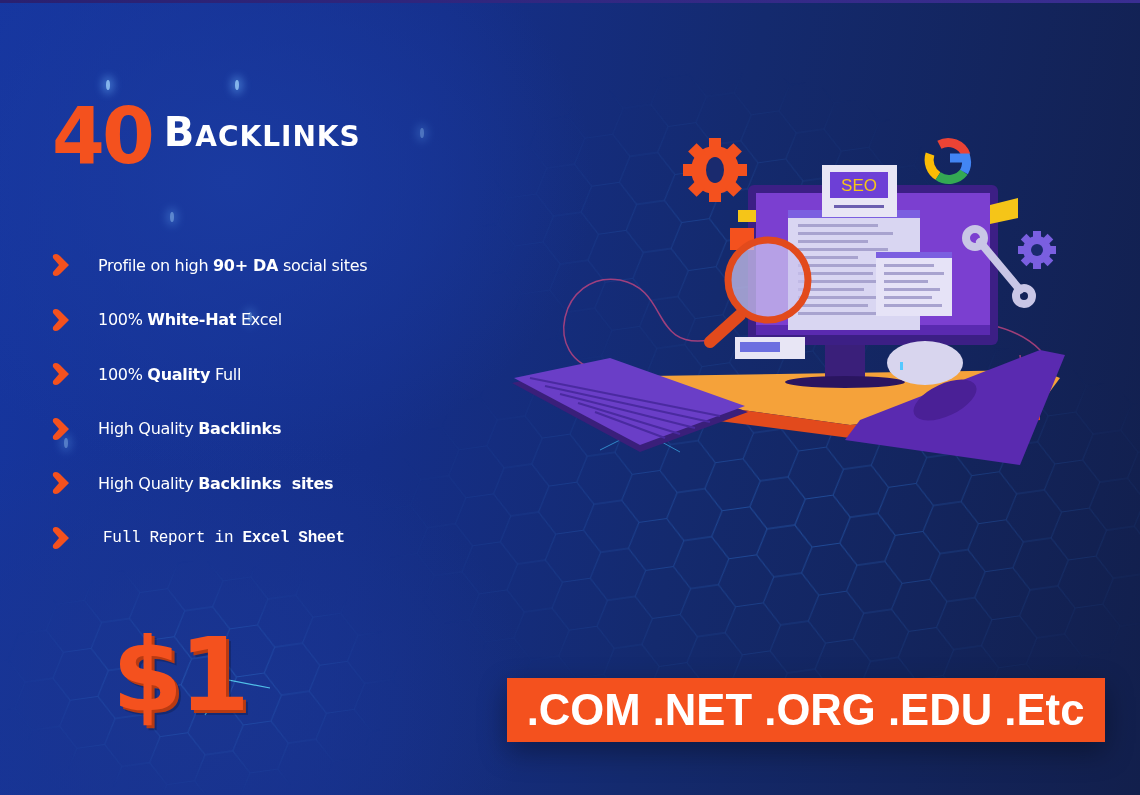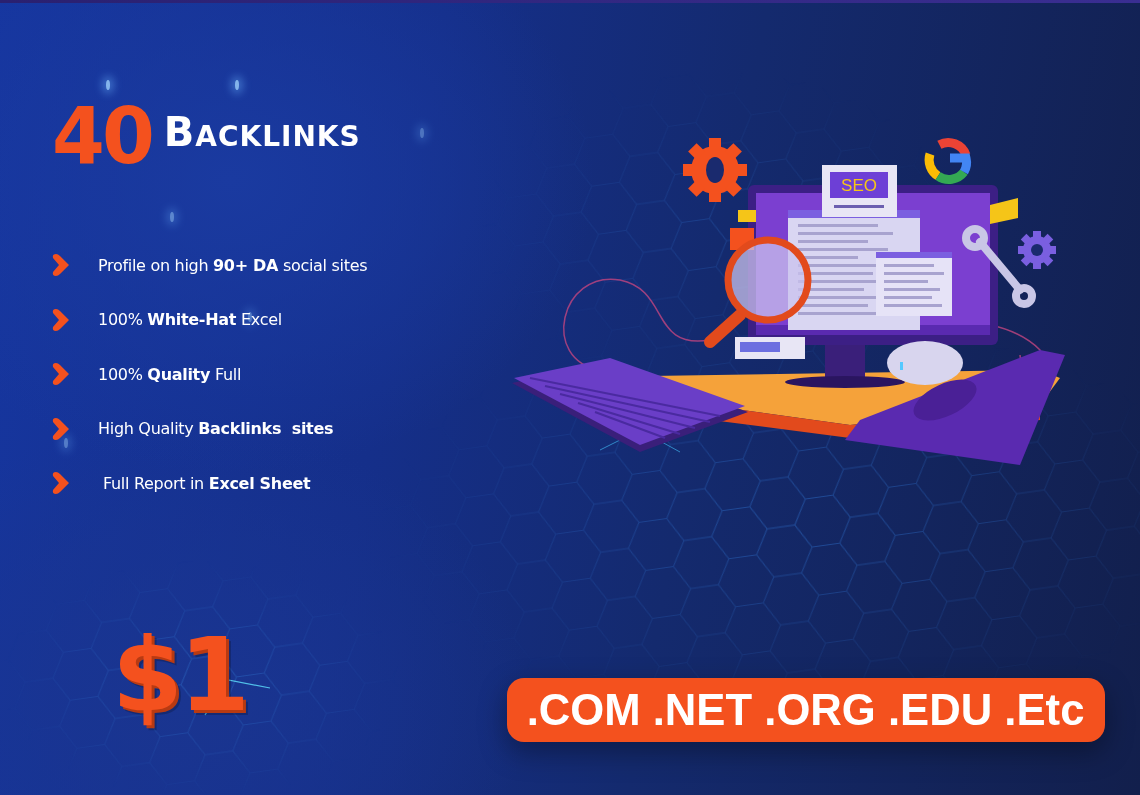--- a/index.html
+++ b/index.html
@@ -18,25 +18,25 @@
 
   .headline { position:absolute; left:52px; top:96px; height:80px; display:flex; align-items:center; }
   .num40 { color:#f4511e; font-family:"DejaVu Sans", sans-serif; font-weight:bold; font-size:76px; line-height:76px; letter-spacing:-3px; transform:scaleY(1.02); }
   .word { color:#ffffff; font-family:"DejaVu Sans", sans-serif; font-weight:bold; font-size:40px; line-height:40px; margin-left:12px; margin-bottom:8px; letter-spacing:1px; font-variant:small-caps; }
 
   .features { position:absolute; left:50px; top:238px; }
   .feature { position:relative; height:54.5px; display:flex; align-items:center; }
   .bullet { width:22px; height:26px; margin-right:26px; }
   .ftext { color:#ffffff; font-size:16px; font-family:"DejaVu Sans", sans-serif; letter-spacing:-0.3px; white-space:pre; }
   .ftext b { font-weight:bold; }
-  .feature.last .ftext { margin-left:5px; }
+  .feature.last .ftext { margin-left:5px;font-family:Liberation Mono, monospace; }
 
   .price { position:absolute; left:112px; top:620px; color:#f4511e; font-family:"DejaVu Sans", sans-serif; font-weight:bold; font-size:102px; line-height:110px; letter-spacing:-4px; text-shadow:3px 3px 0 #b83a12, 5px 5px 0 rgba(0,0,0,.2); }
 
-  .domains { position:absolute; left:507px; top:678px; width:598px; height:64px; background:#f4511e; box-shadow:0 10px 28px rgba(0,0,0,.35); display:flex; align-items:center; justify-content:center;border-radius:17px; }
+  .domains { position:absolute; left:507px; top:678px; width:598px; height:64px; background:#f4511e; box-shadow:0 10px 28px rgba(0,0,0,.35); display:flex; align-items:center; justify-content:center; }
   .domains span { color:#fff; font-family:"Liberation Sans", sans-serif; font-weight:bold; font-size:45px; letter-spacing:0px; transform:scaleX(.97); }
 
   .illus { position:absolute; left:500px; top:120px; width:580px; height:360px; }
 </style>
 </head>
 <body>
 
 <div class="topline"></div>
 
 <svg class="hex" viewBox="0 0 1140 795">
@@ -87,20 +87,26 @@
   <div class="feature">
     <svg class="bullet" viewBox="0 0 22 26">
         <path d="M6 2 Q2 2 3 6 L9 13 L3 20 Q2 24 6 24 Q8 24 10 22 L19 13 L10 4 Q8 2 6 2 Z" fill="#f4511e"></path>
       </svg>
     <span class="ftext"><span>100% </span><b>Quality</b><span> Full</span></span>
   </div>
   <div class="feature">
     <svg class="bullet" viewBox="0 0 22 26">
         <path d="M6 2 Q2 2 3 6 L9 13 L3 20 Q2 24 6 24 Q8 24 10 22 L19 13 L10 4 Q8 2 6 2 Z" fill="#f4511e"></path>
       </svg>
+    <span class="ftext"><span>High Quality </span><b>Backlinks</b><span></span></span>
+  </div>
+  <div class="feature">
+    <svg class="bullet" viewBox="0 0 22 26">
+        <path d="M6 2 Q2 2 3 6 L9 13 L3 20 Q2 24 6 24 Q8 24 10 22 L19 13 L10 4 Q8 2 6 2 Z" fill="#f4511e"></path>
+      </svg>
     <span class="ftext"><span>High Quality </span><b>Backlinks  sites</b><span></span></span>
   </div>
   <div class="feature last">
     <svg class="bullet" viewBox="0 0 22 26">
         <path d="M6 2 Q2 2 3 6 L9 13 L3 20 Q2 24 6 24 Q8 24 10 22 L19 13 L10 4 Q8 2 6 2 Z" fill="#f4511e"></path>
       </svg>
     <span class="ftext"><span>Full Report in </span><b>Excel Sheet</b><span></span></span>
   </div>
 </div>
 

